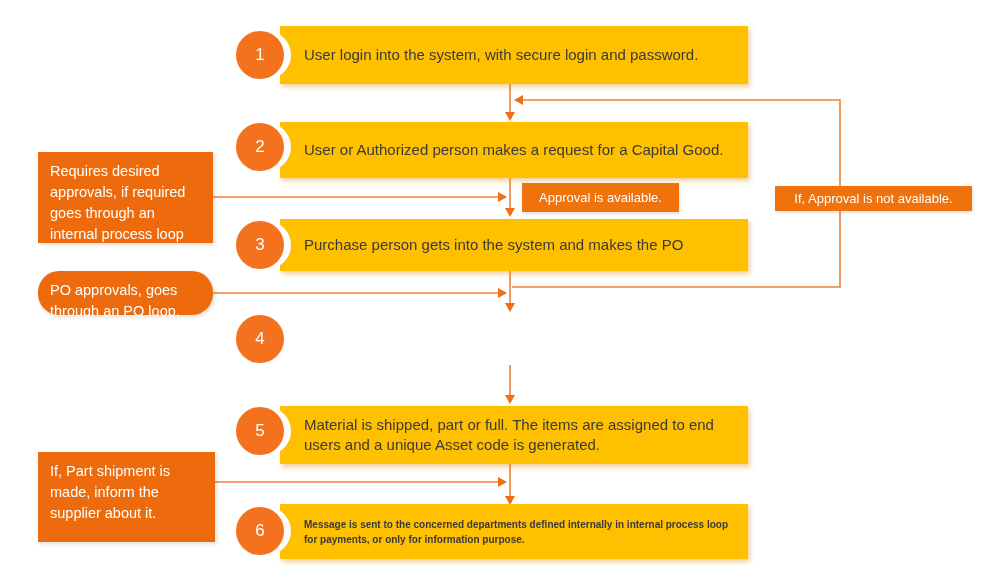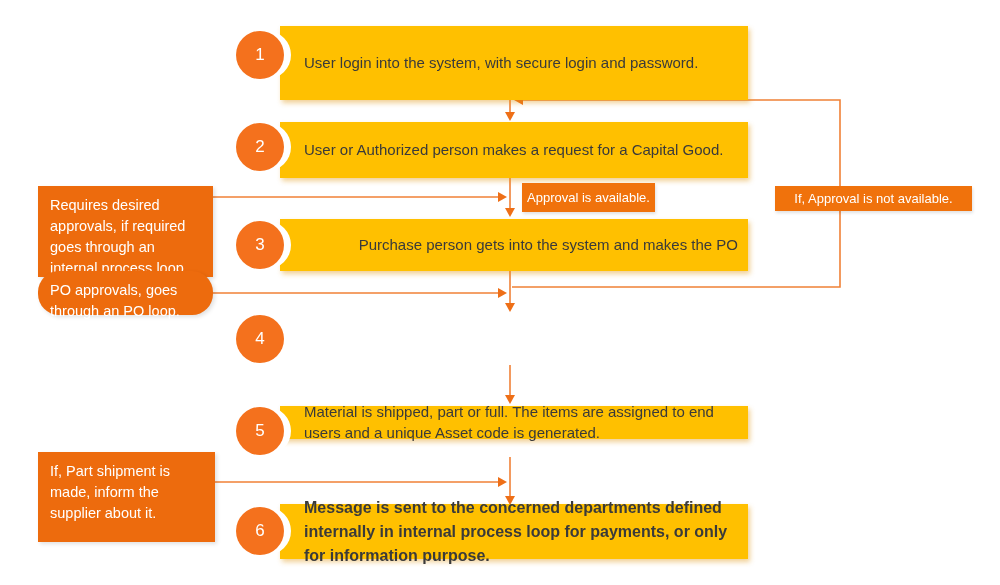--- a/index.html
+++ b/index.html
@@ -18,21 +18,21 @@
     position:absolute;
     left:280px;width:468px;
     background:#FFC000;
     box-shadow:2px 3px 5px rgba(225,150,20,0.45);
     display:flex;align-items:center;
     box-sizing:border-box;
     padding-left:24px;padding-right:10px;
     color:#3a3a3a;
     font-size:15px;line-height:1.35;
   }
-  .step-box.small-text{font-size:16px;font-weight:600;line-height:1.5;}
+  .step-box.small-text{font-size:10px;font-weight:600;line-height:1.5;}
 
   
   .badge-white{
     position:absolute;width:48px;height:48px;border-radius:50%;
     background:#ffffff;
   }
   .badge-orange{
     position:absolute;width:48px;height:48px;border-radius:50%;
     background:#F4711D;
     display:flex;align-items:center;justify-content:center;
@@ -85,75 +85,75 @@
       <polygon points="505,303 515,303 510,312"></polygon>
       <polygon points="505,395 515,395 510,404"></polygon>
       <polygon points="505,496 515,496 510,505"></polygon>
       <polygon points="523,95 523,105 514,100"></polygon>
       <polygon points="498,192 498,202 507,197"></polygon>
       <polygon points="498,288 498,298 507,293"></polygon>
       <polygon points="498,477 498,487 507,482"></polygon>
     </g>
   </svg>
 
-  <div class="step-box" style="top:26px;height:74px;">
+  <div class="step-box" style="top:26px;height:58px;">
     <span>User login into the system, with secure login and password.</span>
   </div>
   <div class="badge-white" style="left:243px;top:31px;"></div>
   <div class="badge-orange" style="left:236px;top:31px;">
     <span>1</span>
   </div>
 
   <div class="step-box" style="top:122px;height:56px;">
     <span>User or Authorized person makes a request for a Capital Good.</span>
   </div>
   <div class="badge-white" style="left:243px;top:123px;"></div>
   <div class="badge-orange" style="left:236px;top:123px;">
     <span>2</span>
   </div>
 
-  <div class="step-box" style="top:219px;height:52px;justify-content:flex-end;">
+  <div class="step-box" style="top:219px;height:52px;">
     <span>Purchase person gets into the system and makes the PO</span>
   </div>
   <div class="badge-white" style="left:243px;top:221px;"></div>
   <div class="badge-orange" style="left:236px;top:221px;">
     <span>3</span>
   </div>
 
   <div class="badge-white" style="left:243px;top:315px;"></div>
   <div class="badge-orange" style="left:236px;top:315px;">
     <span>4</span>
   </div>
 
-  <div class="step-box" style="top:406px;height:33px;">
+  <div class="step-box" style="top:406px;height:58px;">
     <span>Material is shipped, part or full. The items are assigned to end users and a unique Asset code is generated.</span>
   </div>
   <div class="badge-white" style="left:243px;top:407px;"></div>
   <div class="badge-orange" style="left:236px;top:407px;">
     <span>5</span>
   </div>
 
   <div class="step-box small-text" style="top:504px;height:55px;">
     <span>Message is sent to the concerned departments defined internally in internal process loop for payments, or only for information purpose.</span>
   </div>
   <div class="badge-white" style="left:243px;top:507px;"></div>
   <div class="badge-orange" style="left:236px;top:507px;">
     <span>6</span>
   </div>
 
-  <div class="annotation-box" style="top:152px;height:91px;margin-top:34px;">
+  <div class="annotation-box" style="top:152px;height:91px;">
     <span>Requires desired approvals, if required goes through an internal process loop</span>
   </div>
   <div class="annotation-box" style="top:271px;height:44px;border-radius:21px;">
     <span>PO approvals, goes through an PO loop.</span>
   </div>
   <div class="annotation-box" style="top:452px;height:90px;width:177px;">
     <span>If, Part shipment is made, inform the supplier about it.</span>
   </div>
 
-  <div class="cond-label" style="left:522px;top:183px;width:133px;height:29px;">
+  <div class="cond-label" style="left:522px;top:183px;width:157px;height:29px;">
     <span>Approval is available.</span>
   </div>
   <div class="cond-label" style="left:775px;top:186px;width:197px;height:25px;">
     <span>If, Approval is not available.</span>
   </div>
 
 </div>
 
 </body></html>

